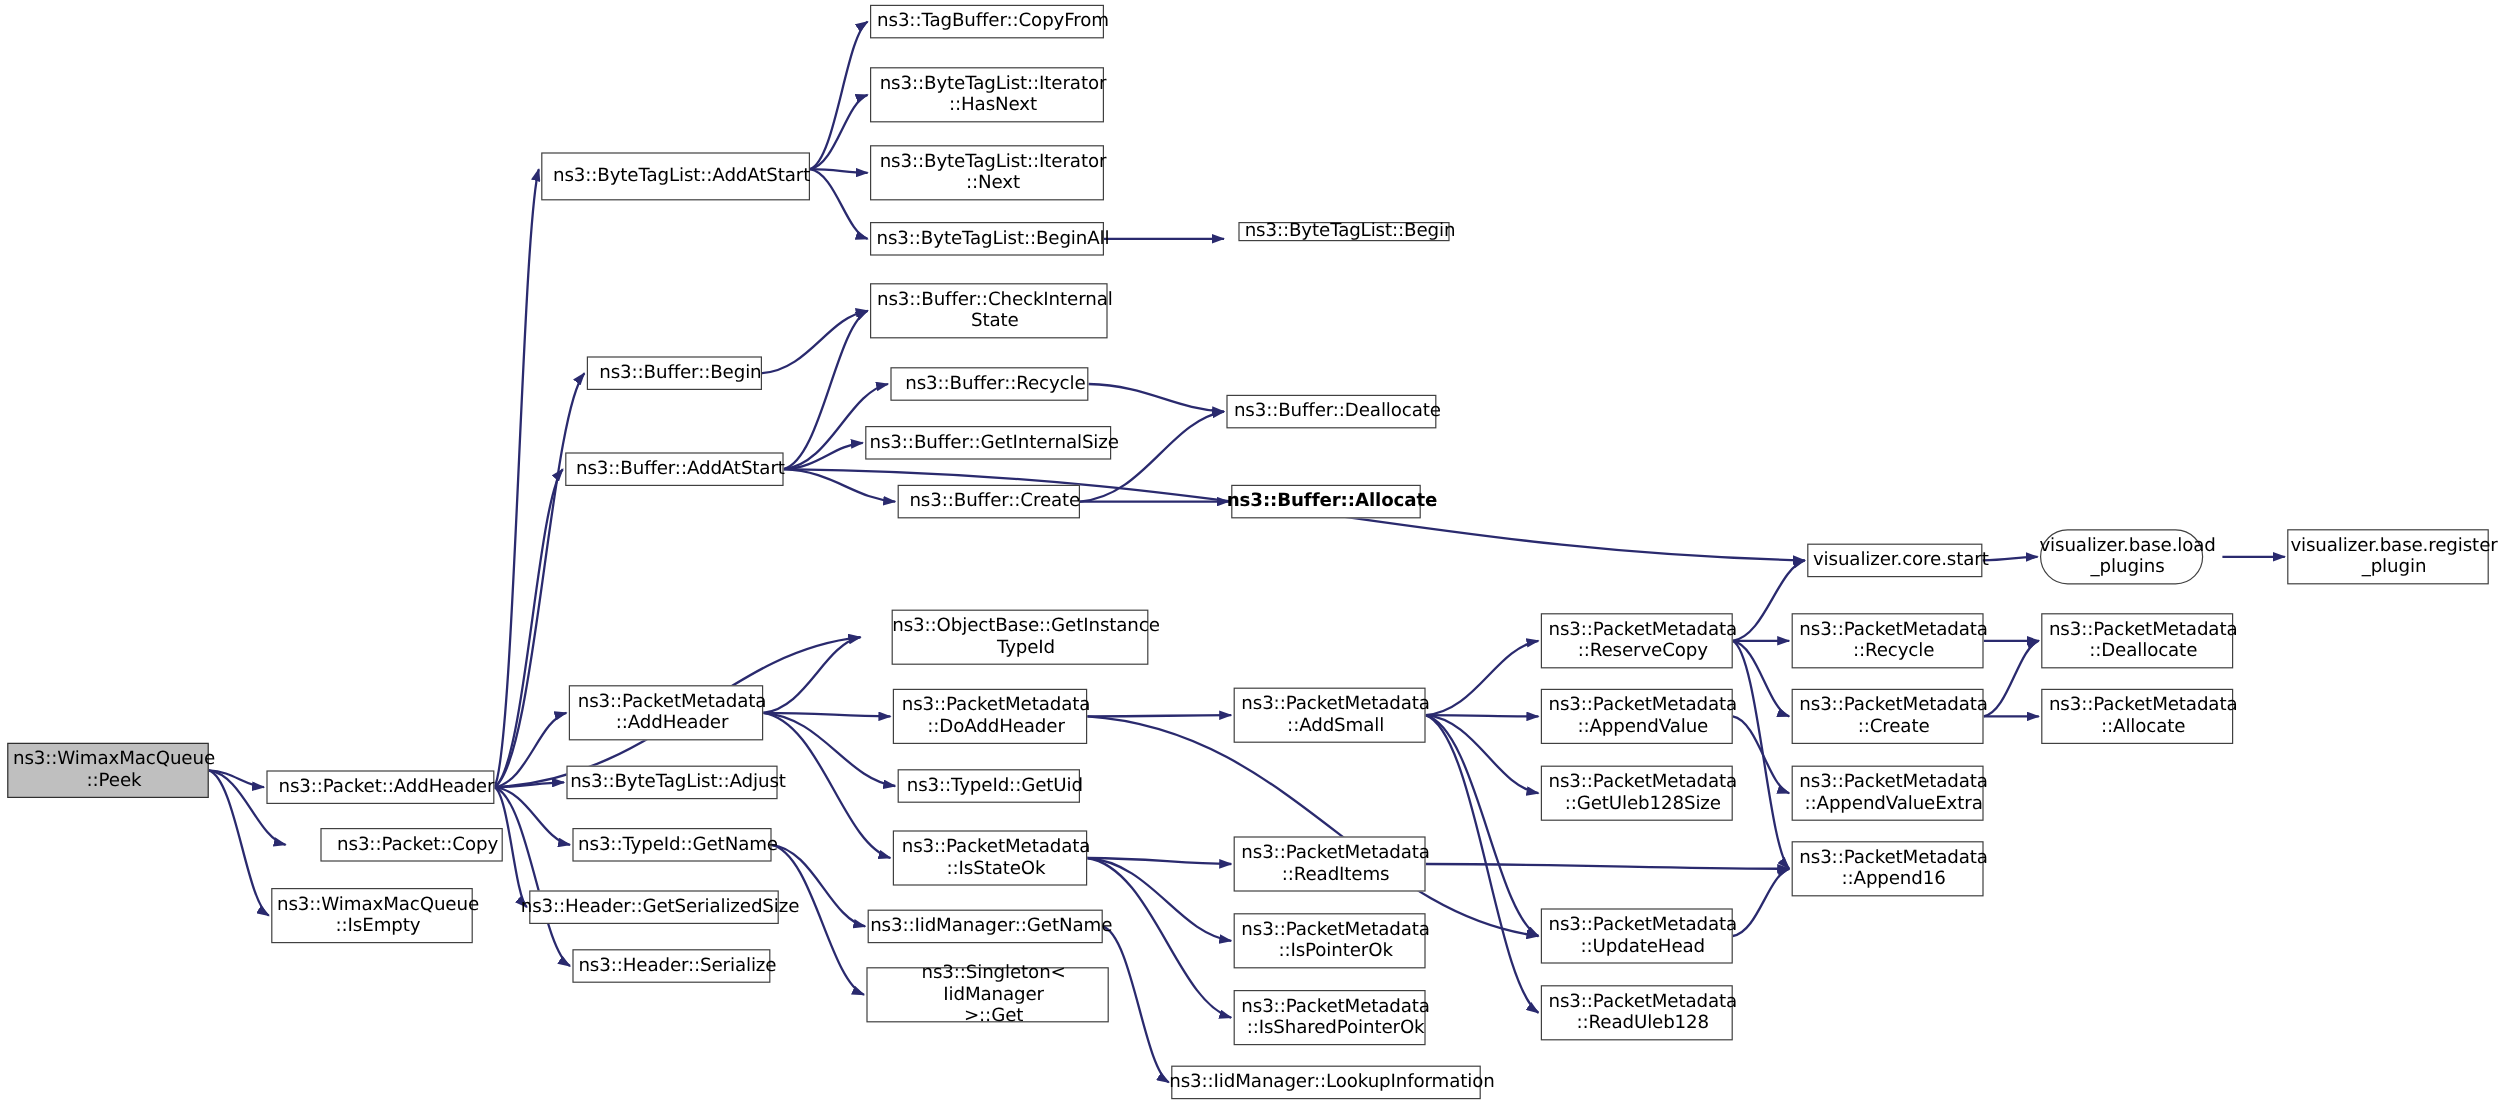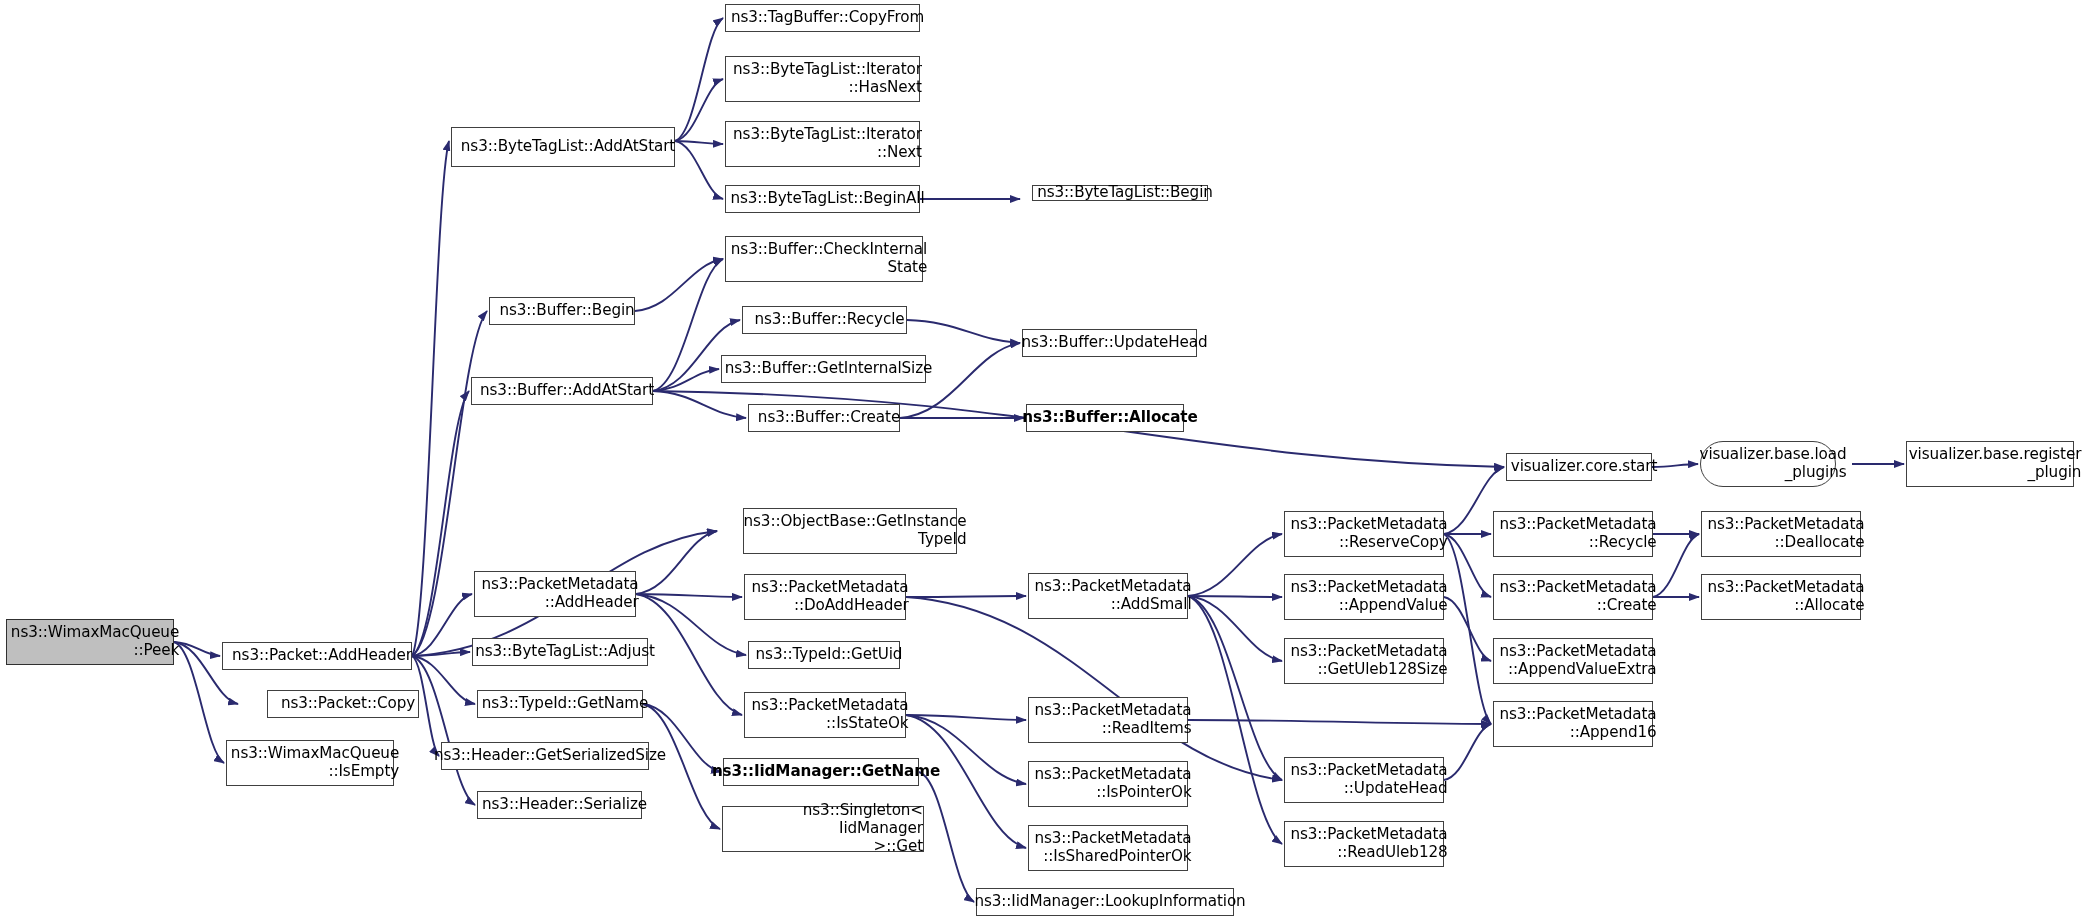--- a/index.html
+++ b/index.html
@@ -8,21 +8,21 @@
   #edges{position:absolute;left:0;top:0;width:2083px;height:920px;pointer-events:none;}
   .node{
     position:absolute;
     box-sizing:border-box;
     border:1.4px solid #404040;
     background:#ffffff;
     color:#000000;
     display:flex;
     align-items:center;
     justify-content:center;
-    text-align:right;
+    text-align:center;
     font-size:15.2px;
     line-height:1.18;
     white-space:pre-line;
     letter-spacing:-0.1px;
     cursor:pointer;
     padding-left:10px;
   }
   .node.hl{background:#bfbfbf;border-color:#303030;}
 </style>
 </head>
@@ -108,36 +108,36 @@
 ::Next</div>
       <div class="node" style="left: 725px; top: 185px; width: 195px; height: 28px;">ns3::ByteTagList::BeginAll</div>
       <div class="node" style="left: 1022px; top: 185px; width: 176px; height: 16px; margin-left: 10px;">ns3::ByteTagList::Begin</div>
       <div class="node" style="left: 489px; top: 297px; width: 146px; height: 28px;">ns3::Buffer::Begin</div>
       <div class="node" style="left: 471px; top: 377px; width: 182px; height: 28px;">ns3::Buffer::AddAtStart</div>
       <div class="node" style="left: 725px; top: 236px; width: 198px; height: 46px;">ns3::Buffer::CheckInternal
 State</div>
       <div class="node" style="left: 742px; top: 306px; width: 165px; height: 28px;">ns3::Buffer::Recycle</div>
       <div class="node" style="left: 721px; top: 355px; width: 205px; height: 28px;">ns3::Buffer::GetInternalSize</div>
       <div class="node" style="left: 748px; top: 404px; width: 152px; height: 28px;">ns3::Buffer::Create</div>
-      <div class="node" style="left: 1022px; top: 329px; width: 175px; height: 28px;">ns3::Buffer::UpdateHead</div>
+      <div class="node" style="left: 1022px; top: 329px; width: 175px; height: 28px;">ns3::Buffer::Deallocate</div>
       <div class="node" style="left: 1026px; top: 404px; width: 158px; height: 28px; font-weight: bold;">ns3::Buffer::Allocate</div>
       <div class="node" style="left: 474px; top: 571px; width: 162px; height: 46px;">ns3::PacketMetadata
 ::AddHeader</div>
       <div class="node" style="left: 472px; top: 638px; width: 176px; height: 28px;">ns3::ByteTagList::Adjust</div>
       <div class="node" style="left: 477px; top: 690px; width: 166px; height: 28px;">ns3::TypeId::GetName</div>
       <div class="node" style="left: 441px; top: 742px; width: 208px; height: 28px;">ns3::Header::GetSerializedSize</div>
       <div class="node" style="left: 477px; top: 791px; width: 165px; height: 28px;">ns3::Header::Serialize</div>
       <div class="node" style="left: 719px; top: 508px; width: 214px; height: 46px; margin-left: 24px;">ns3::ObjectBase::GetInstance
 TypeId</div>
       <div class="node" style="left: 744px; top: 574px; width: 162px; height: 46px;">ns3::PacketMetadata
 ::DoAddHeader</div>
       <div class="node" style="left: 748px; top: 641px; width: 152px; height: 28px;">ns3::TypeId::GetUid</div>
       <div class="node" style="left: 744px; top: 692px; width: 162px; height: 46px;">ns3::PacketMetadata
 ::IsStateOk</div>
-      <div class="node" style="left: 723px; top: 758px; width: 196px; height: 28px; font-weight: bold;">ns3::IidManager::GetName</div>
+      <div class="node" style="left: 723px; top: 758px; width: 196px; height: 28px;">ns3::IidManager::GetName</div>
       <div class="node" style="left: 722px; top: 806px; width: 202px; height: 46px;">ns3::Singleton&lt; IidManager
 &gt;::Get</div>
       <div class="node" style="left: 1028px; top: 573px; width: 160px; height: 46px;">ns3::PacketMetadata
 ::AddSmall</div>
       <div class="node" style="left: 1028px; top: 697px; width: 160px; height: 46px;">ns3::PacketMetadata
 ::ReadItems</div>
       <div class="node" style="left: 1028px; top: 761px; width: 160px; height: 46px;">ns3::PacketMetadata
 ::IsPointerOk</div>
       <div class="node" style="left: 1028px; top: 825px; width: 160px; height: 46px;">ns3::PacketMetadata
 ::IsSharedPointerOk</div>

